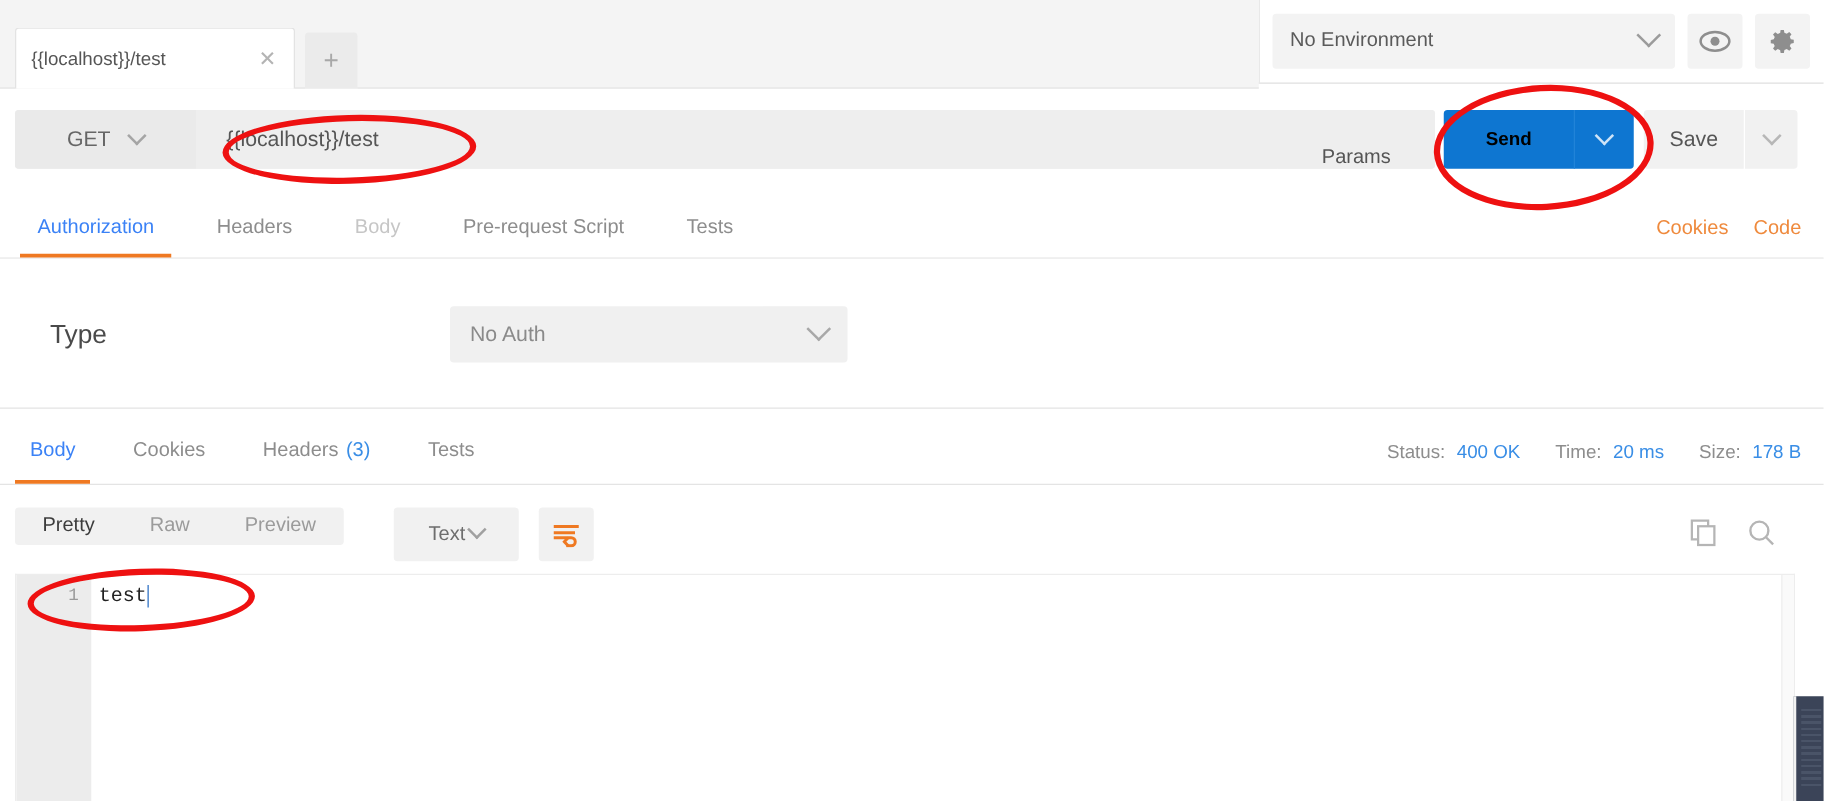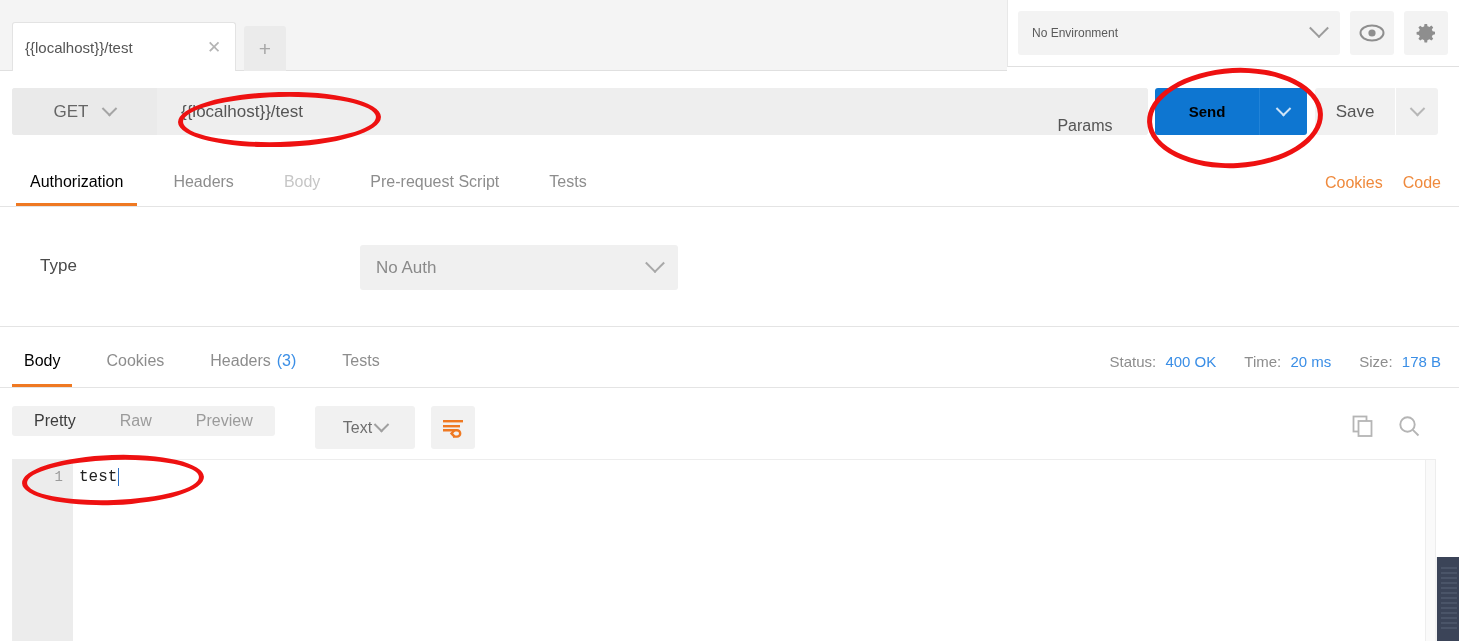--- a/index.html
+++ b/index.html
@@ -42,21 +42,21 @@
   .envbar {
     position: absolute; left: 1007px; top: 0; width: 452px; height: 67px;
     background: #ffffff; border-bottom: 1px solid #e0e0e0;
     border-left: 1px solid #e8e8e8;
   }
   .env-select {
     position: absolute; left: 10px; top: 11px; width: 322px; height: 44px;
     background: #f3f3f3; border-radius: 3px;
     display: flex; align-items: center; padding: 0 14px;
   }
-  .env-select-label { flex: 1; font-size: 12px; color: #5a5a5a; }
+  .env-select-label { flex: 1; font-size: 16px; color: #5a5a5a; }
   .icon-btn {
     position: absolute; top: 11px; width: 44px; height: 44px;
     background: #f3f3f3; border-radius: 3px;
     display: flex; align-items: center; justify-content: center;
   }
   .env-eye { left: 342px; }
   .env-gear { left: 396px; }
 
   
   .chev {
@@ -119,38 +119,38 @@
 
   
   .req-tabs {
     position: absolute; left: 0; top: 158px; width: 1459px; height: 49px;
     border-bottom: 1px solid #e4e4e4; display: flex; align-items: flex-start;
   }
   .rtab {
     position: relative; height: 48px; display: flex; align-items: center;
     font-size: 16px; color: #8d8d8d; white-space: nowrap;
   }
-  .rtab.active { color: #000000; }
+  .rtab.active { color: #3b82f6; }
   .rtab.disabled { color: #c6c6c6; }
   .rtab.active::after {
     content: ""; position: absolute; left: 0; right: 0; bottom: 0;
     height: 3px; background: #ef7922;
   }
   .links-right {
     position: absolute; right: 18px; top: 16px;
     display: flex; gap: 20px; font-size: 16px; color: #ef8a3d;
   }
 
   
   .auth-panel {
     position: absolute; left: 0; top: 207px; width: 1459px; height: 120px;
     background: #fff; border-bottom: 1px solid #e4e4e4;
   }
   .auth-type-label {
-    position: absolute; left: 40px; top: 49px; font-size: 17px; color: #4a4a4a;
+    position: absolute; left: 40px; top: 49px; font-size: 21px; color: #4a4a4a;
   }
   .auth-select {
     position: absolute; left: 360px; top: 38px; width: 318px; height: 45px;
     background: #f0f0f0; border-radius: 3px; display: flex;
     align-items: center; padding: 0 16px; color: #8a8a8a; font-size: 17px;
   }
   .auth-select span:first-child { flex: 1; }
 
   
   .resp-tabs {

